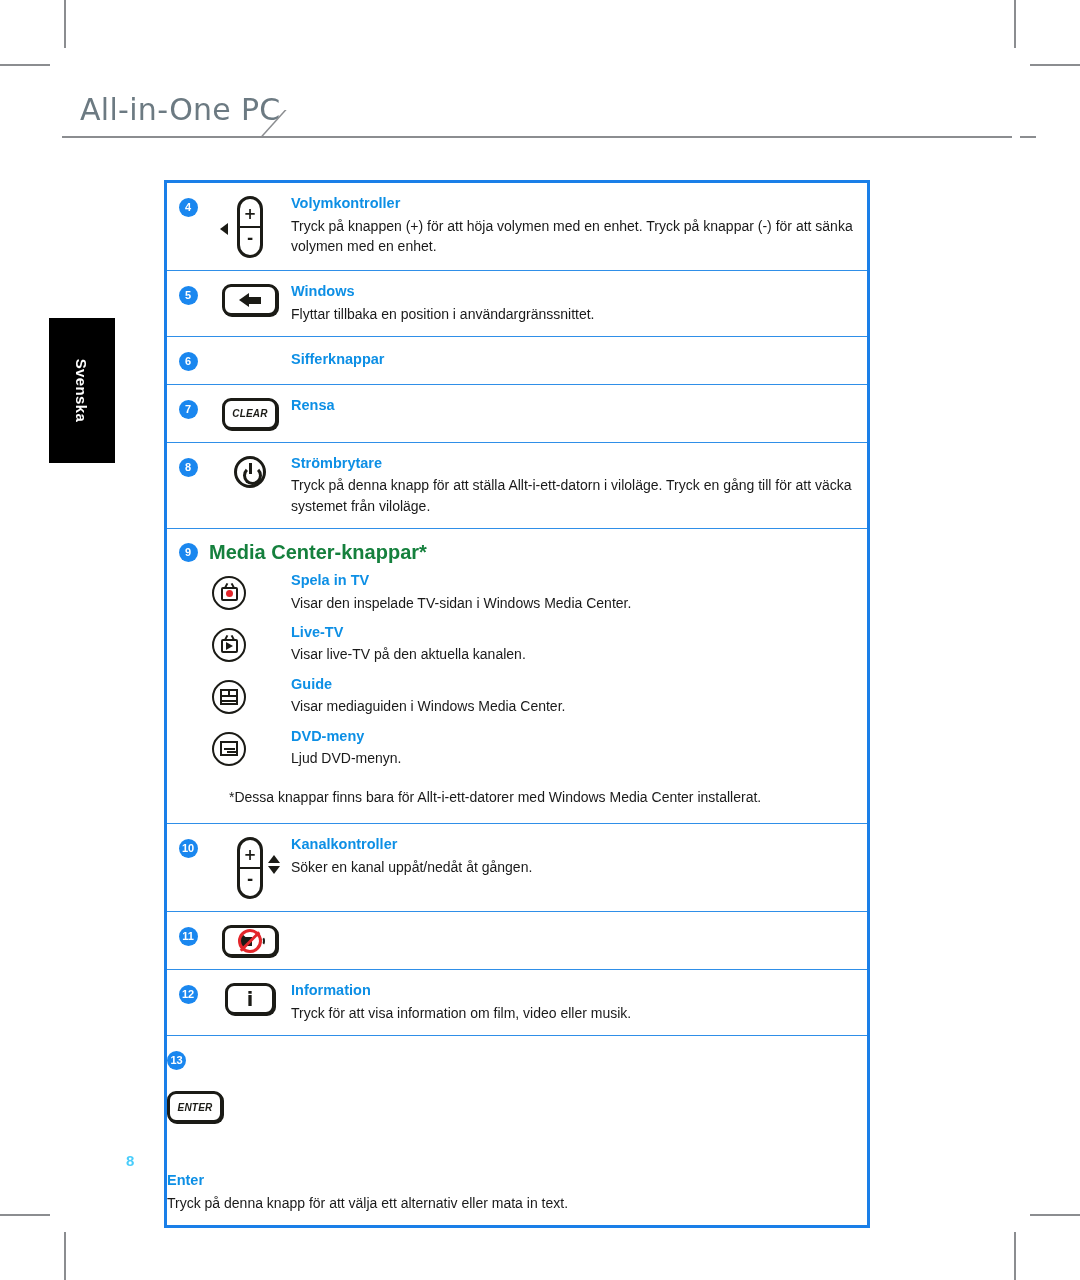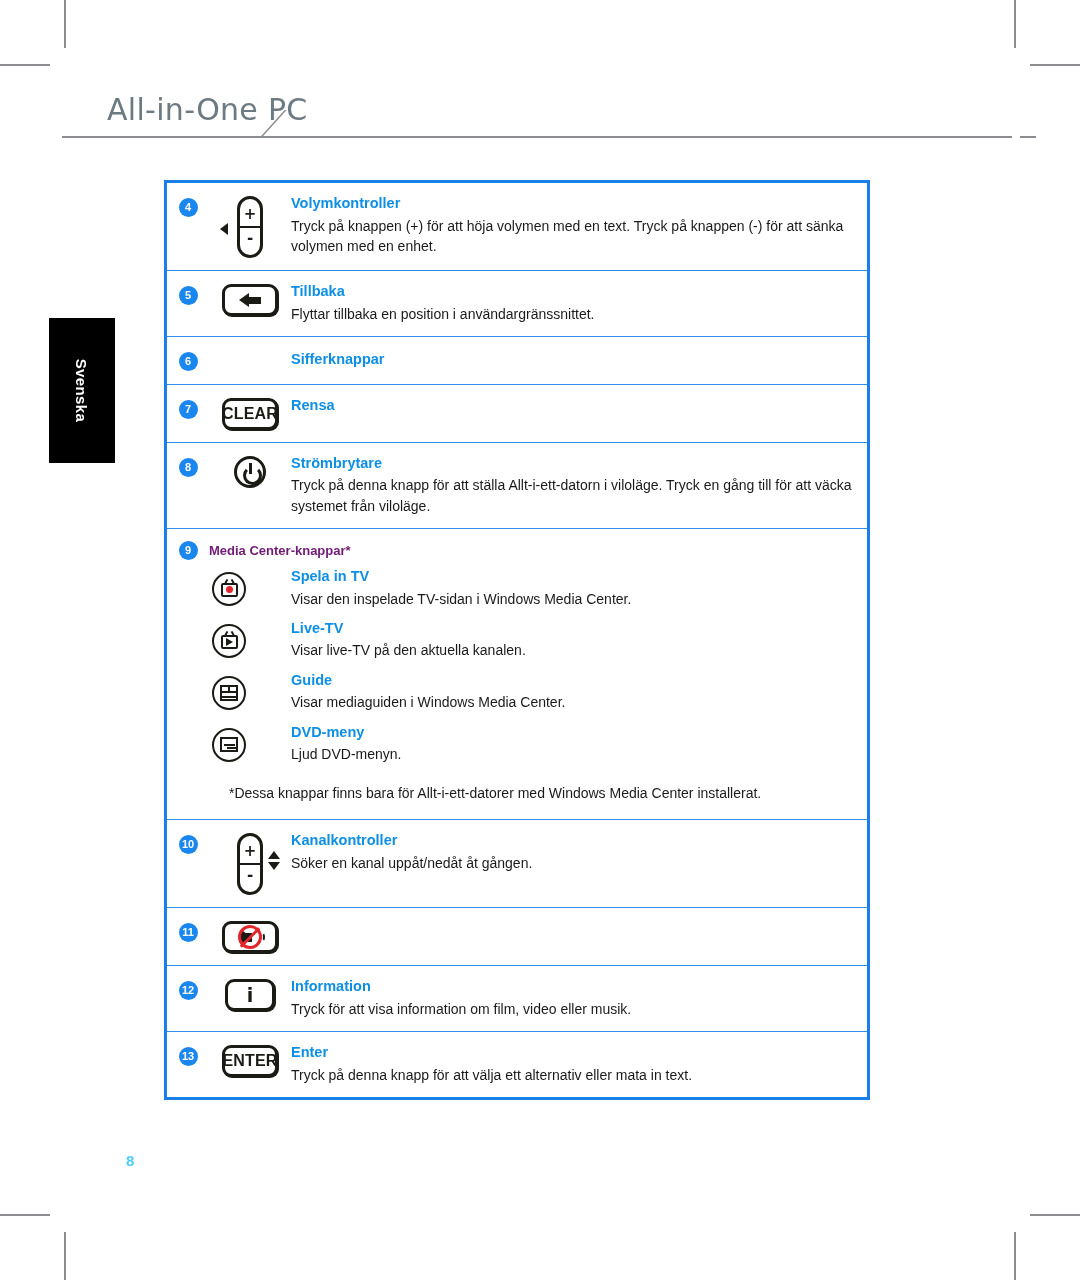--- a/index.html
+++ b/index.html
@@ -29,21 +29,21 @@
   .cm-br-h { left: 1030px; top: 1214px;width: 50px; height: 2px; }
 
   
   .header {
     position: absolute;
     left: 0; top: 92px;
     width: 1080px; height: 60px;
   }
   .header-title {
     position: absolute;
-    left: 107px; top: 0;
+    left: 80px; top: 0;
     font-size: 30px;
     font-weight: 500;
     letter-spacing: 0.3px;
     color: #6c7a82;
     font-family: "DejaVu Sans", sans-serif;
     white-space: nowrap;
   }
   .header-rule {
     position: absolute;
     left: 62px; top: 44px;
@@ -100,21 +100,21 @@
     border: 3px solid #1a7fe8;
     background: #ffffff;
   }
   .row {
     display: flex;
     align-items: flex-start;
     border-bottom: 1px solid #2f8fe8;
     padding: 11px 0 12px 0;
     min-height: 48px;
   }
-  .row:last-child { border-bottom: none; }
+  .row:last-child { border-bottom: none; flex-direction: column; }
 
   .cell-num {
     flex: 0 0 42px;
     display: flex;
     justify-content: center;
     padding-top: 4px;
   }
   .badge {
     width: 19px; height: 19px;
     border-radius: 50%;
@@ -155,22 +155,22 @@
   .row-plain .cell-text { padding-top: 2px; }
 
   
   .mc-head {
     display: flex;
     align-items: center;
     padding: 12px 0 2px 0;
   }
   .mc-head .cell-num { padding-top: 0; }
   .mc-head .mc-title {
-    color: #701a75;
-    font-size: 13px;
+    color: #15803d;
+    font-size: 20px;
     font-weight: bold;
   }
   .mc-sub {
     display: flex;
     align-items: center;
     padding: 5px 0 5px 0;
   }
   .mc-sub .mc-icon {
     flex: 0 0 124px;
     display: flex;
@@ -256,21 +256,21 @@
   }
   .key-wide { width: 56px; height: 32px; }
   .key-sq   { width: 50px; height: 32px; }
   .key-label {
     font-size: 12.5px;
     font-weight: bold;
     letter-spacing: 0.2px;
     color: #1b1b16;
     font-family: "Liberation Sans", sans-serif;
   }
-  .key-label-sm { font-size: 16px; }
+  .key-label-sm { font-size: 10px; font-style: italic; }
 
   .info-i {
     font-size: 19px;
     font-weight: bold;
     color: #1b1b16;
     font-family: "DejaVu Sans", sans-serif;
     line-height: 1;
   }
 
   
@@ -486,38 +486,38 @@
           <div class="rocker">
             <div class="pm plus">+</div>
             <div class="divider"></div>
             <div class="pm minus">-</div>
           </div>
           <div class="spk-tri"></div>
         </div>
       </div>
       <div class="cell-text">
         <div class="title">Volymkontroller</div>
-        <div class="desc">Tryck på knappen (+) för att höja volymen med en text. Tryck på knappen (-) för att sänka volymen med en enhet.</div>
+        <div class="desc">Tryck på knappen (+) för att höja volymen med en enhet. Tryck på knappar (-) för att sänka volymen med en enhet.</div>
       </div>
     </div>
 
     <div class="row">
       <div class="cell-num">
         <div class="badge">5</div>
       </div>
       <div class="cell-icon">
         <div class="key key-wide">
           <div class="back-arrow">
             <div class="shaft"></div>
             <div class="head"></div>
           </div>
         </div>
       </div>
       <div class="cell-text">
-        <div class="title">Tillbaka</div>
+        <div class="title">Windows</div>
         <div class="desc">Flyttar tillbaka en position i användargränssnittet.</div>
       </div>
     </div>
 
     <div class="row row-plain">
       <div class="cell-num">
         <div class="badge">6</div>
       </div>
       <div class="cell-icon"></div>
       <div class="cell-text">

